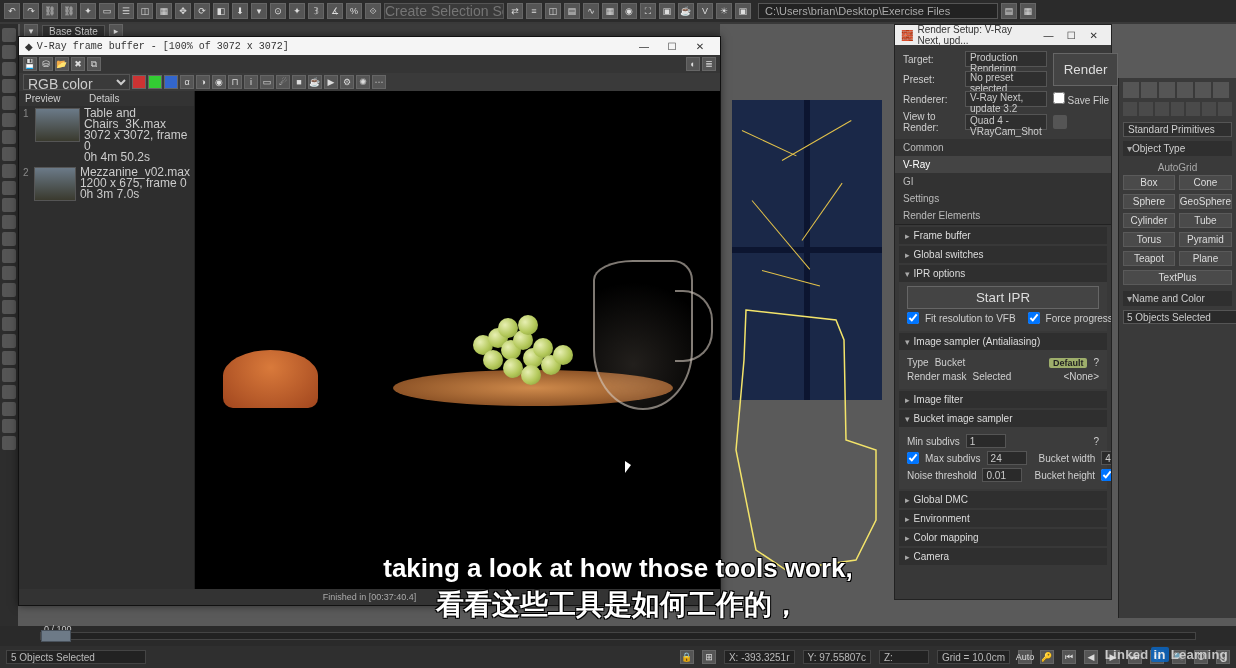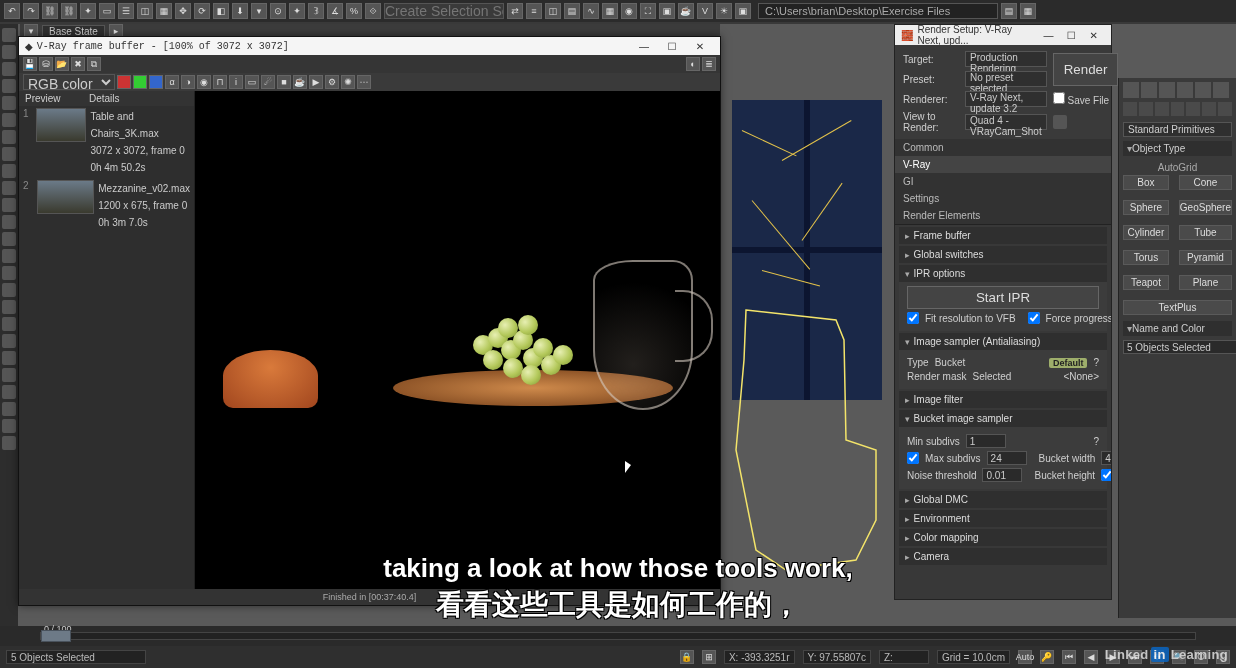--- a/index.html
+++ b/index.html
@@ -16,21 +16,21 @@
 .winbtn { width: 28px; height: 16px; display: flex; align-items: center; justify-content: center; font-size: 10px; color: #333; }
 .vfb-toolbar1 { height: 18px; background: #353535; display: flex; align-items: center; gap: 2px; padding: 0 4px; }
 .vfb-toolbar2 { height: 18px; background: #3a3a3a; display: flex; align-items: center; gap: 2px; padding: 0 4px; }
 .vfb-body { flex: 1; display: flex; }
 .vfb-history { width: 176px; background: #2e2e2e; border-right: 1px solid #222; display: flex; flex-direction: column; }
 .vfb-history-head { display: flex; font-size: 10px; padding: 2px 6px; background: #333; }
 .vfb-history-head span:first-child { width: 64px; }
 .hist-item { display: flex; padding: 2px 4px; gap: 4px; }
 .hist-num { width: 10px; color: #888; }
 .hist-thumb { width: 58px; height: 34px; background: linear-gradient(#6b7a88,#3a3a2e); border: 1px solid #555; }
-.hist-meta { font-size: 10px; line-height: 17px; color: #ccc; }
+.hist-meta { font-size: 12px; line-height: 11px; color: #ccc; }
 .vfb-render { flex: 1; background: #000; position: relative; }
 .still { position: absolute; left: 50%; top: 48%; transform: translate(-50%,-50%); width: 470px; height: 260px; }
 .plate { position: absolute; left: 170px; top: 170px; width: 280px; height: 36px; background: radial-gradient(ellipse at center, #cf8a4b 0%, #8f5528 70%, #5a3518 100%); border-radius: 50%; }
 .bowl { position: absolute; left: 0; top: 150px; width: 95px; height: 58px; background: radial-gradient(ellipse at 50% 30%, #d97a3b,#a1461e); border-top-left-radius: 48px 26px; border-top-right-radius: 48px 26px; border-bottom-left-radius: 10px; border-bottom-right-radius: 10px; }
 .jug { position: absolute; left: 370px; top: 60px; width: 100px; height: 150px; border: 2px solid rgba(210,200,190,.6); border-radius: 40px 20px 50px 50px / 20px 20px 60px 60px; background: radial-gradient(circle at 40% 70%, rgba(230,210,190,.15), rgba(0,0,0,0) 70%); }
 .jug::after { content:""; position:absolute; right:-22px; top:28px; width:36px; height:68px; border:2px solid rgba(210,200,190,.6); border-left:none; border-radius:0 30px 30px 0; }
 .grape { position: absolute; width: 20px; height: 20px; background: radial-gradient(circle at 35% 35%, #e7efb2, #b3c85a 55%, #7e9534); border-radius: 50%; }
 .cursor-arrow { position: absolute; left: 430px; top: 370px; width: 0; height: 0; border-left: 6px solid #fff; border-top: 4px solid transparent; border-bottom: 8px solid transparent; filter: drop-shadow(0 0 1px #000); }
 .vfb-status { height: 16px; background: #333; font-size: 9px; color: #aaa; display: flex; align-items: center; padding: 0 6px; justify-content: center; }
 
@@ -59,21 +59,21 @@
 .btn-wide { width:100%; background:#444; border:1px solid #666; color:#ddd; padding:3px 16px; cursor:pointer; }
 .tag-default { background:#9eae6b; color:#222; padding:0 4px; border-radius:2px; font-size:9px; margin-left:auto;font-weight:bold; }
 
 .cmd-panel { position: absolute; right: 0; top: 78px; width: 118px; height: 540px; background: #3a3a3a; border-left: 1px solid #222; padding: 4px; }
 .cmd-tabs { display:flex; gap:2px; margin-bottom:4px; }
 .cmd-tabs .t { width:16px; height:16px; background:#555; }
 .cmd-sub { display:flex; gap:2px; margin-bottom:6px; }
 .cmd-sub .s { width:14px; height:14px; background:#4a4a4a; }
 .cmd-cat { background:#2f2f2f; padding:2px 4px; margin-bottom:4px; display:flex; align-items:center; }
 .cmd-cat::before { content:"▾ "; color:#aaa; }
-.obj-types { display:grid; grid-template-columns:1fr 1fr; gap:10px; }
+.obj-types { display:grid; grid-template-columns:1fr 1fr; gap:4px; }
 .obj-btn { background:#4a4a4a; border:1px solid #5a5a5a; color:#ddd; font-size:10px; height:15px; cursor:pointer; }
 .autogrid { text-align:center; padding:2px 0; color:#aaa; }
 .name-row { display:flex; gap:2px; margin-top:4px; }
 .name-row input { flex:1; background:#2a2a2a; border:1px solid #555; color:#ccc; font-size:10px; height:14px; padding:0 3px; }
 
 .viewport-bg { position: absolute; left: 18px; top: 24px; right: 0; bottom: 40px; background: #5a5a5a; z-index: -1; }
 .chair-outline { position:absolute; left:726px; top:300px; width:160px; height:280px; }
 .chair-outline svg { width:100%; height:100%; }
 
 .timeline { position:absolute; left:0; right:0; bottom:22px; height:20px; background:#2a2a2a; display:flex; align-items:center; padding:0 40px; }
@@ -209,21 +209,21 @@
     <div class="icon-btn small">💾</div>
     <div class="icon-btn small">⛁</div>
     <div class="icon-btn small">📂</div>
     <div class="icon-btn small">✖</div>
     <div class="icon-btn small">⧉</div>
     <span style="flex:1"></span>
     <div class="icon-btn small">◐</div>
     <div class="icon-btn small">≣</div>
   </div>
   <div class="vfb-toolbar2">
-    <select class="sel-set" style="width:92px;">
+    <select class="sel-set" style="width:107px;">
       <option>RGB color</option>
     </select>
     <div class="icon-btn small" style="background:#c33;"></div>
     <div class="icon-btn small" style="background:#3c3;"></div>
     <div class="icon-btn small" style="background:#36c;"></div>
     <div class="icon-btn small">α</div>
     <div class="icon-btn small">◑</div>
     <div class="icon-btn small">◉</div>
     <div class="icon-btn small">⊓</div>
     <div class="icon-btn small">i</div>

